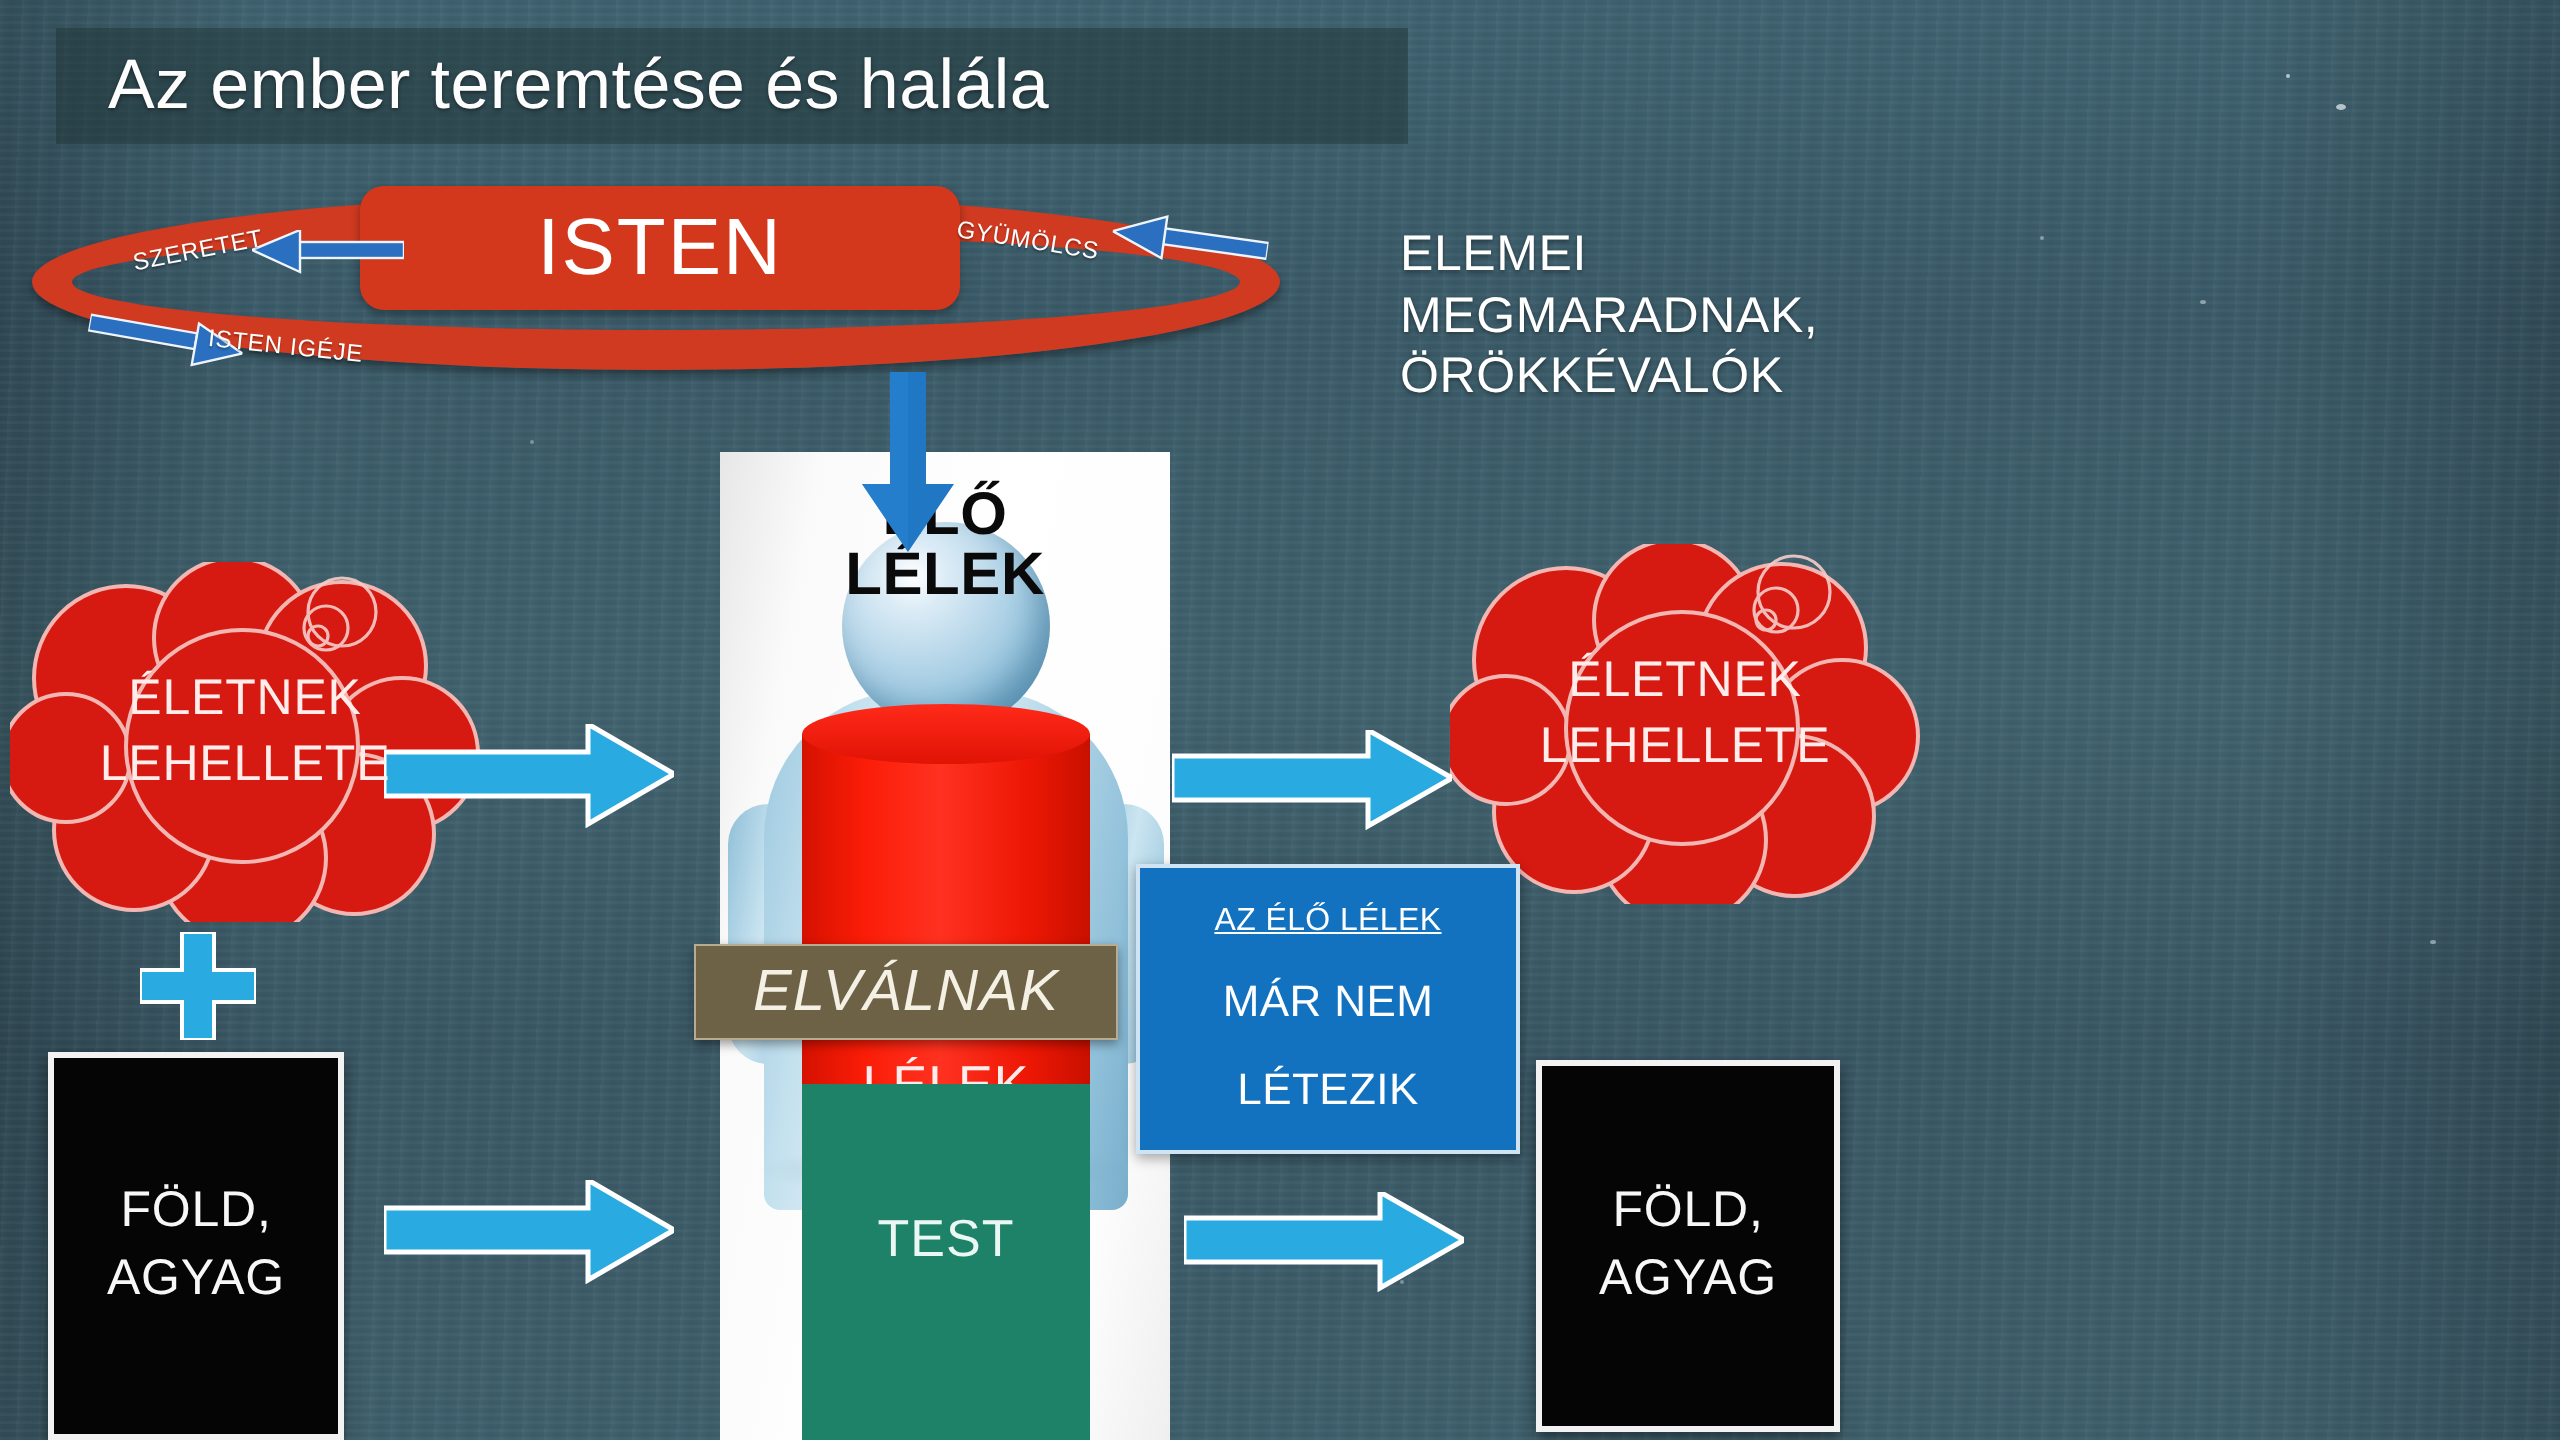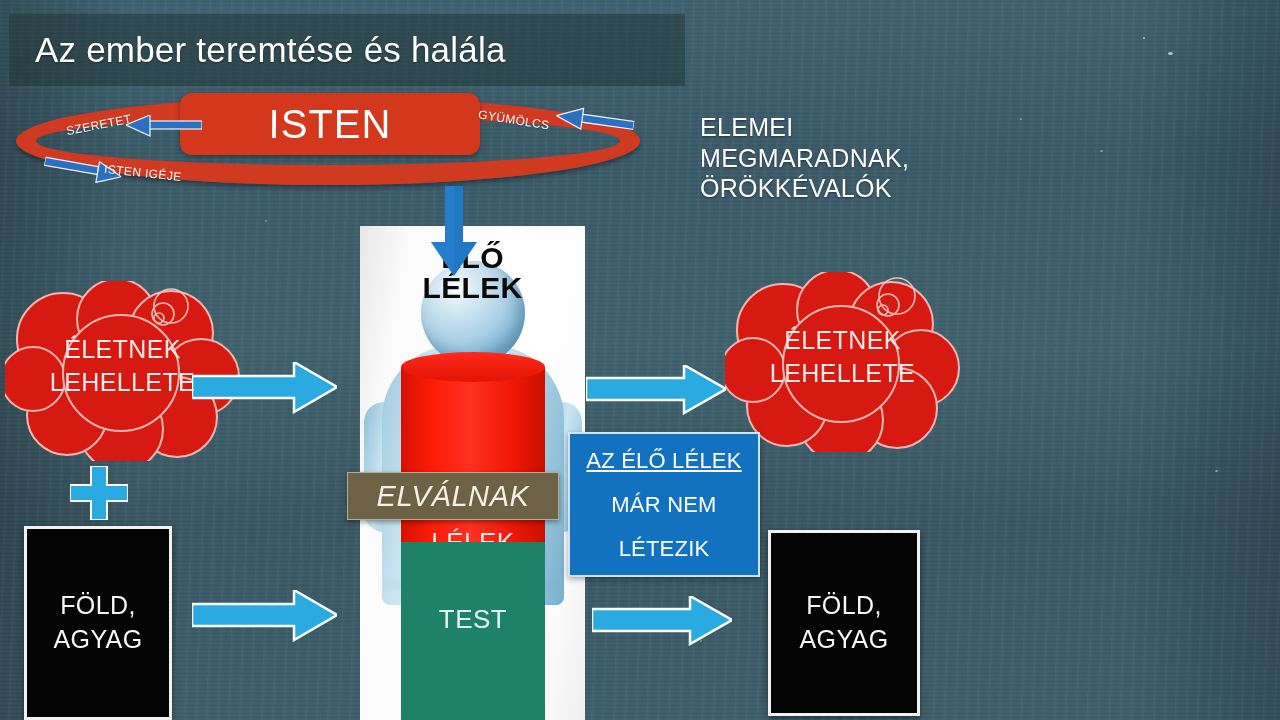--- a/index.html
+++ b/index.html
@@ -28,21 +28,21 @@
   #grain2 {
     position:absolute; inset:0; pointer-events:none;
     background-image:repeating-linear-gradient(
       92deg, rgba(255,255,255,.03) 0px, rgba(255,255,255,0) 3px,
       rgba(0,0,0,.03) 6px, rgba(0,0,0,0) 11px);
   }
   .speck { position:absolute; background:#dfe8ea; border-radius:50%; opacity:.75; pointer-events:none; }
 
   
   #title-band {
-    position:absolute; left:9px; top:14px; width:676px; height:72px;
+    position:absolute; left:28px; top:14px; width:676px; height:58px;
     background:rgba(28,48,48,.46);
     display:flex; align-items:center;
   }
   #title-text {
     color:#fdfdfd; font-size:35px; font-weight:300; letter-spacing:.2px;
     padding-left:26px; white-space:nowrap;
     text-shadow:0 1px 2px rgba(0,0,0,.45);
   }
 
   
@@ -155,21 +155,21 @@
   #elvalnak-label { color:#f4f0e4; font-size:29px; font-weight:300; letter-spacing:.6px;font-style:italic; }
 
   
   #info-box {
     position:absolute; left:568px; top:432px; width:192px; height:145px;
     background:#1272c0; border:2px solid #cfe3f2;
     box-shadow:0 2px 6px rgba(0,0,0,.35);
     display:flex; flex-direction:column; align-items:center; justify-content:center;
     z-index:11;
   }
-  #info-line1 { color:#fff; font-size:22px; font-weight:400; text-decoration:underline; letter-spacing:.2px; }
+  #info-line1 { color:#fff; font-size:16px; font-weight:400; text-decoration:underline; letter-spacing:.2px; }
   #info-line2 { color:#fff; font-size:22px; font-weight:400; letter-spacing:.2px; margin-top:18px; }
   #info-line3 { color:#fff; font-size:22px; font-weight:400; letter-spacing:.2px; margin-top:18px; }
 
   
   .cloud { position:absolute; width:235px; height:180px;text-decoration:underline; }
   #cloud-left { left:5px; top:281px; }
   #cloud-right { left:725px; top:272px; }
   .cloud-text {
     position:absolute; left:0; width:235px; top:52px;
     text-align:center; color:#ffeceb; font-size:25px; line-height:1.32;

